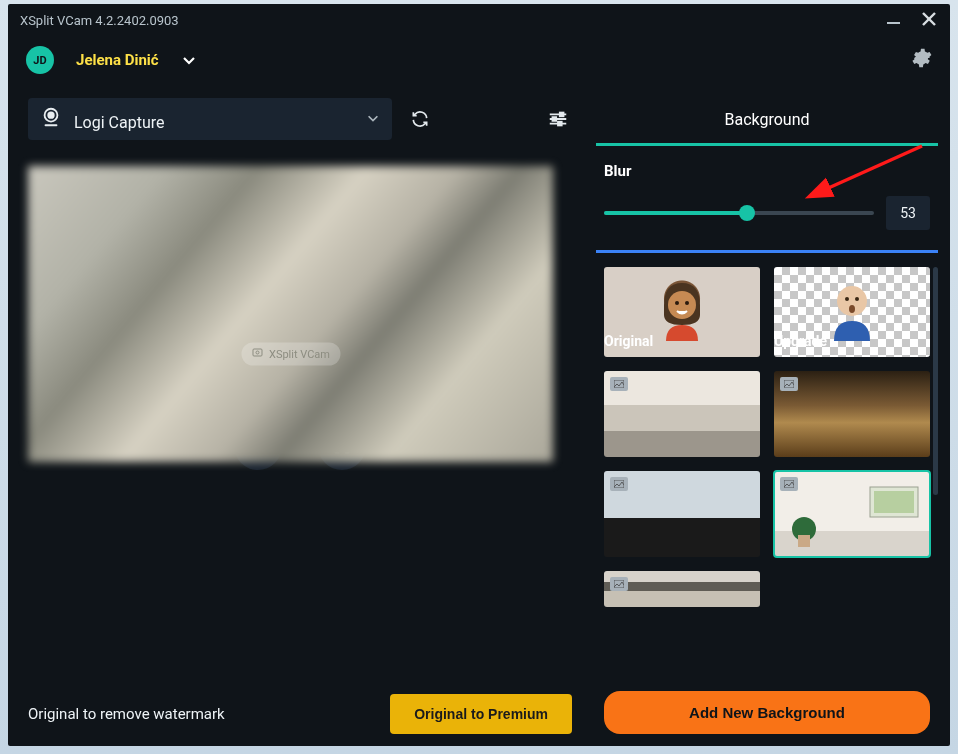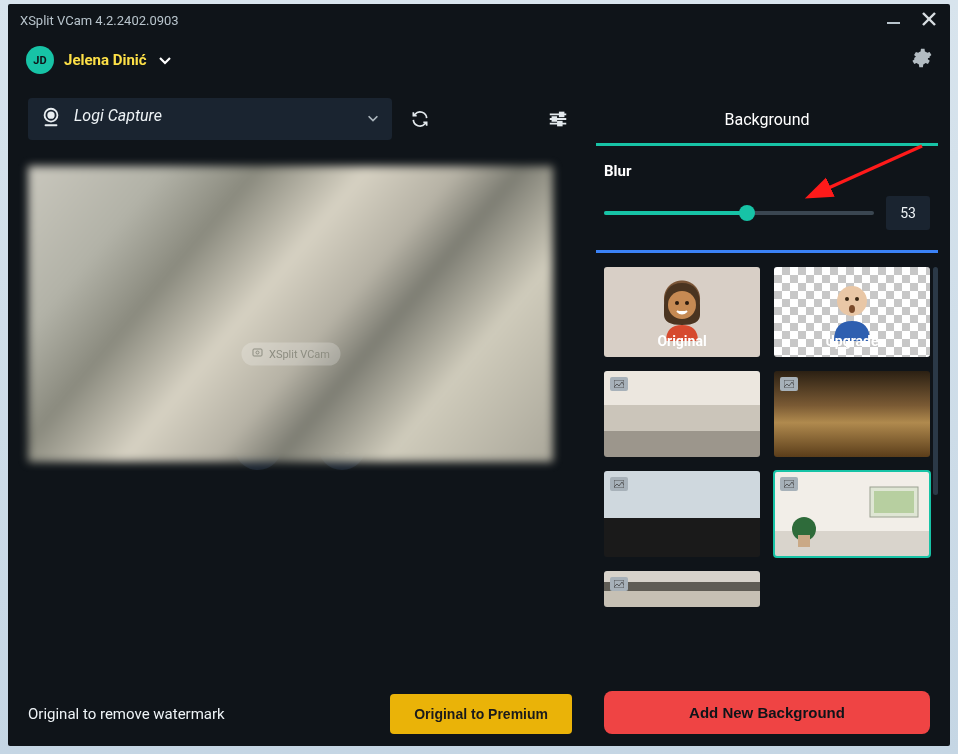--- a/index.html
+++ b/index.html
@@ -25,21 +25,21 @@
     padding: 6px 12px;
     color: #b8c4cc; font-size:13px;
     height:32px;
   }
   .titlebar .wincontrols { display:flex; gap:18px; align-items:center; }
   .wincontrols svg { cursor:pointer; }
   .userbar {
     display:flex; align-items:center; justify-content:space-between;
     padding: 10px 18px 14px 18px;
   }
-  .user-left { display:flex; align-items:center; gap:10px; }
+  .user-left { display:flex; align-items:center; gap:22px; }
   .avatar {
     width:28px; height:28px; border-radius:50%;
     background:#17c3a6; color:#0f1419;
     display:flex; align-items:center; justify-content:center;
     font-size:11px; font-weight:700;
   }
   .username { color:#fde047; font-weight:700; font-size:15px; }
   .chev { color:#fff; display:flex; align-items:center; cursor:pointer; }
   .gear { color:#a8b3ba; cursor:pointer; }
   .content { flex:1; display:flex; padding: 0 6px; gap:4px; overflow:hidden; }
@@ -47,21 +47,21 @@
   .right { width:354px; display:flex; flex-direction:column; padding:10px 6px 12px 6px; }
   
   .camrow { display:flex; align-items:center; gap:14px; margin-bottom:26px; }
   .camsel {
     flex:0 0 364px;
     background:#1a2430; height:42px; border-radius:4px;
     display:flex; align-items:center; gap:10px; padding:0 12px;
     color:#fff; cursor:pointer;
     justify-content:space-between;
   }
-  .camsel-left{ display:flex; align-items:flex-start; gap:12px;font-style:italic; }
+  .camsel-left{ display:flex; align-items:flex-end; gap:12px; }
   .camname { font-size:16px; color:#eef3f6; }
   .iconbtn { color:#e8edf0; display:flex; align-items:center; justify-content:center; cursor:pointer; width:28px; height:28px; }
   .sliders-icon { margin-left:auto; }
   .preview {
     width:525px; height:296px; border-radius:2px;
     background: linear-gradient(130deg, #c9c7bd 0%, #b2b2a7 18%, #8a8a7e 30%, #d6d1c2 44%, #b6b2a5 56%, #7d7d73 64%, #cfcbbb 78%, #aaa79a 100%);
     filter: blur(4px);
     position:relative;
   }
   .preview-wrap { position:relative; width:525px; height:232px; }
@@ -86,26 +86,26 @@
   .slider-track { position:relative; flex:1; height:4px; background:#3a4651; border-radius:2px; }
   .slider-fill { position:absolute; left:0; top:0; height:100%; background:#17c3a6; border-radius:2px; }
   .slider-thumb { position:absolute; top:50%; transform:translate(-50%,-50%); width:16px; height:16px; border-radius:50%; background:#17c3a6; }
   .slider-value { width:44px; height:34px; background:#1a2430; color:#eef3f6; display:flex; align-items:center; justify-content:center; font-size:14px; border-radius:3px; }
   .arrow-annot { position:absolute; right:6px; top:-6px; pointer-events:none; }
   .bg-grid-scroll { flex:1; overflow:hidden; position:relative; }
   .bg-grid { padding:14px 8px 0 8px; display:grid; grid-template-columns: 1fr 1fr; gap:14px 14px; }
   .bg-item { position:relative; height:86px; border-radius:3px; overflow:hidden; cursor:pointer; background:#222; }
   .bg-item.tall { height:90px; }
   .bg-item.selected { outline:2px solid #17c3a6; outline-offset:-1px; }
-  .bg-item .lbl { position:absolute; left:0; right:0; bottom:8px; text-align:center; color:#fff; font-weight:700; font-size:14px; }
+  .bg-item .lbl { position:absolute; left:0; right:0; bottom:8px; text-align:left; color:#fff; font-weight:700; font-size:14px; }
   .thumb-badge { position:absolute; top:6px; left:6px; width:18px;height:14px; background:#a7b1b9; border-radius:2px; display:flex;align-items:center;justify-content:center;}
   .thumb-badge svg { opacity:0.8; }
   .scrollbar { position:absolute; right:0; top:14px; bottom:4px; width:5px; background:transparent; }
   .scroll-thumb { position:absolute; top:0; width:5px; height:55%; background:#2b3947; border-radius:3px; }
-  .btn-addbg { margin:6px 8px 0 8px; background:#ef4444; color:#0f1419; font-weight:700; font-size:15px; padding:13px 0; border:none; border-radius:8px; cursor:pointer; }
+  .btn-addbg { margin:6px 8px 0 8px; background:#f97316; color:#0f1419; font-weight:700; font-size:15px; padding:13px 0; border:none; border-radius:16px; cursor:pointer; }
   
   .bg-original { background: radial-gradient(circle at 50% 35%, #7a5537 0 18%, transparent 19%), linear-gradient(#d8cfc6,#d8cfc6); display:flex; align-items:flex-start; justify-content:center;}
   .bg-remove { background:
     repeating-conic-gradient(#c7c7c7 0 25%, #ffffff 0 50%) 0 0/16px 16px;
     display:flex; align-items:flex-start; justify-content:center;}
   .person { margin-top:8px;}
   .bg-room1 { background: linear-gradient(180deg,#ece7df 0 40%, #cbc5ba 40% 70%, #9c968c 70% 100%);}
   .bg-wood { background: linear-gradient(180deg,#2b2013 0%, #7a5a34 40%, #b08a4e 60%, #5a3d1a 100%);}
   .bg-glass { background: linear-gradient(180deg,#cfd8de 0 55%, #1a1a1a 55% 100%);}
   .bg-plant { background: linear-gradient(180deg,#f2eee8 0 70%, #d9d4cc 70% 100%);}

